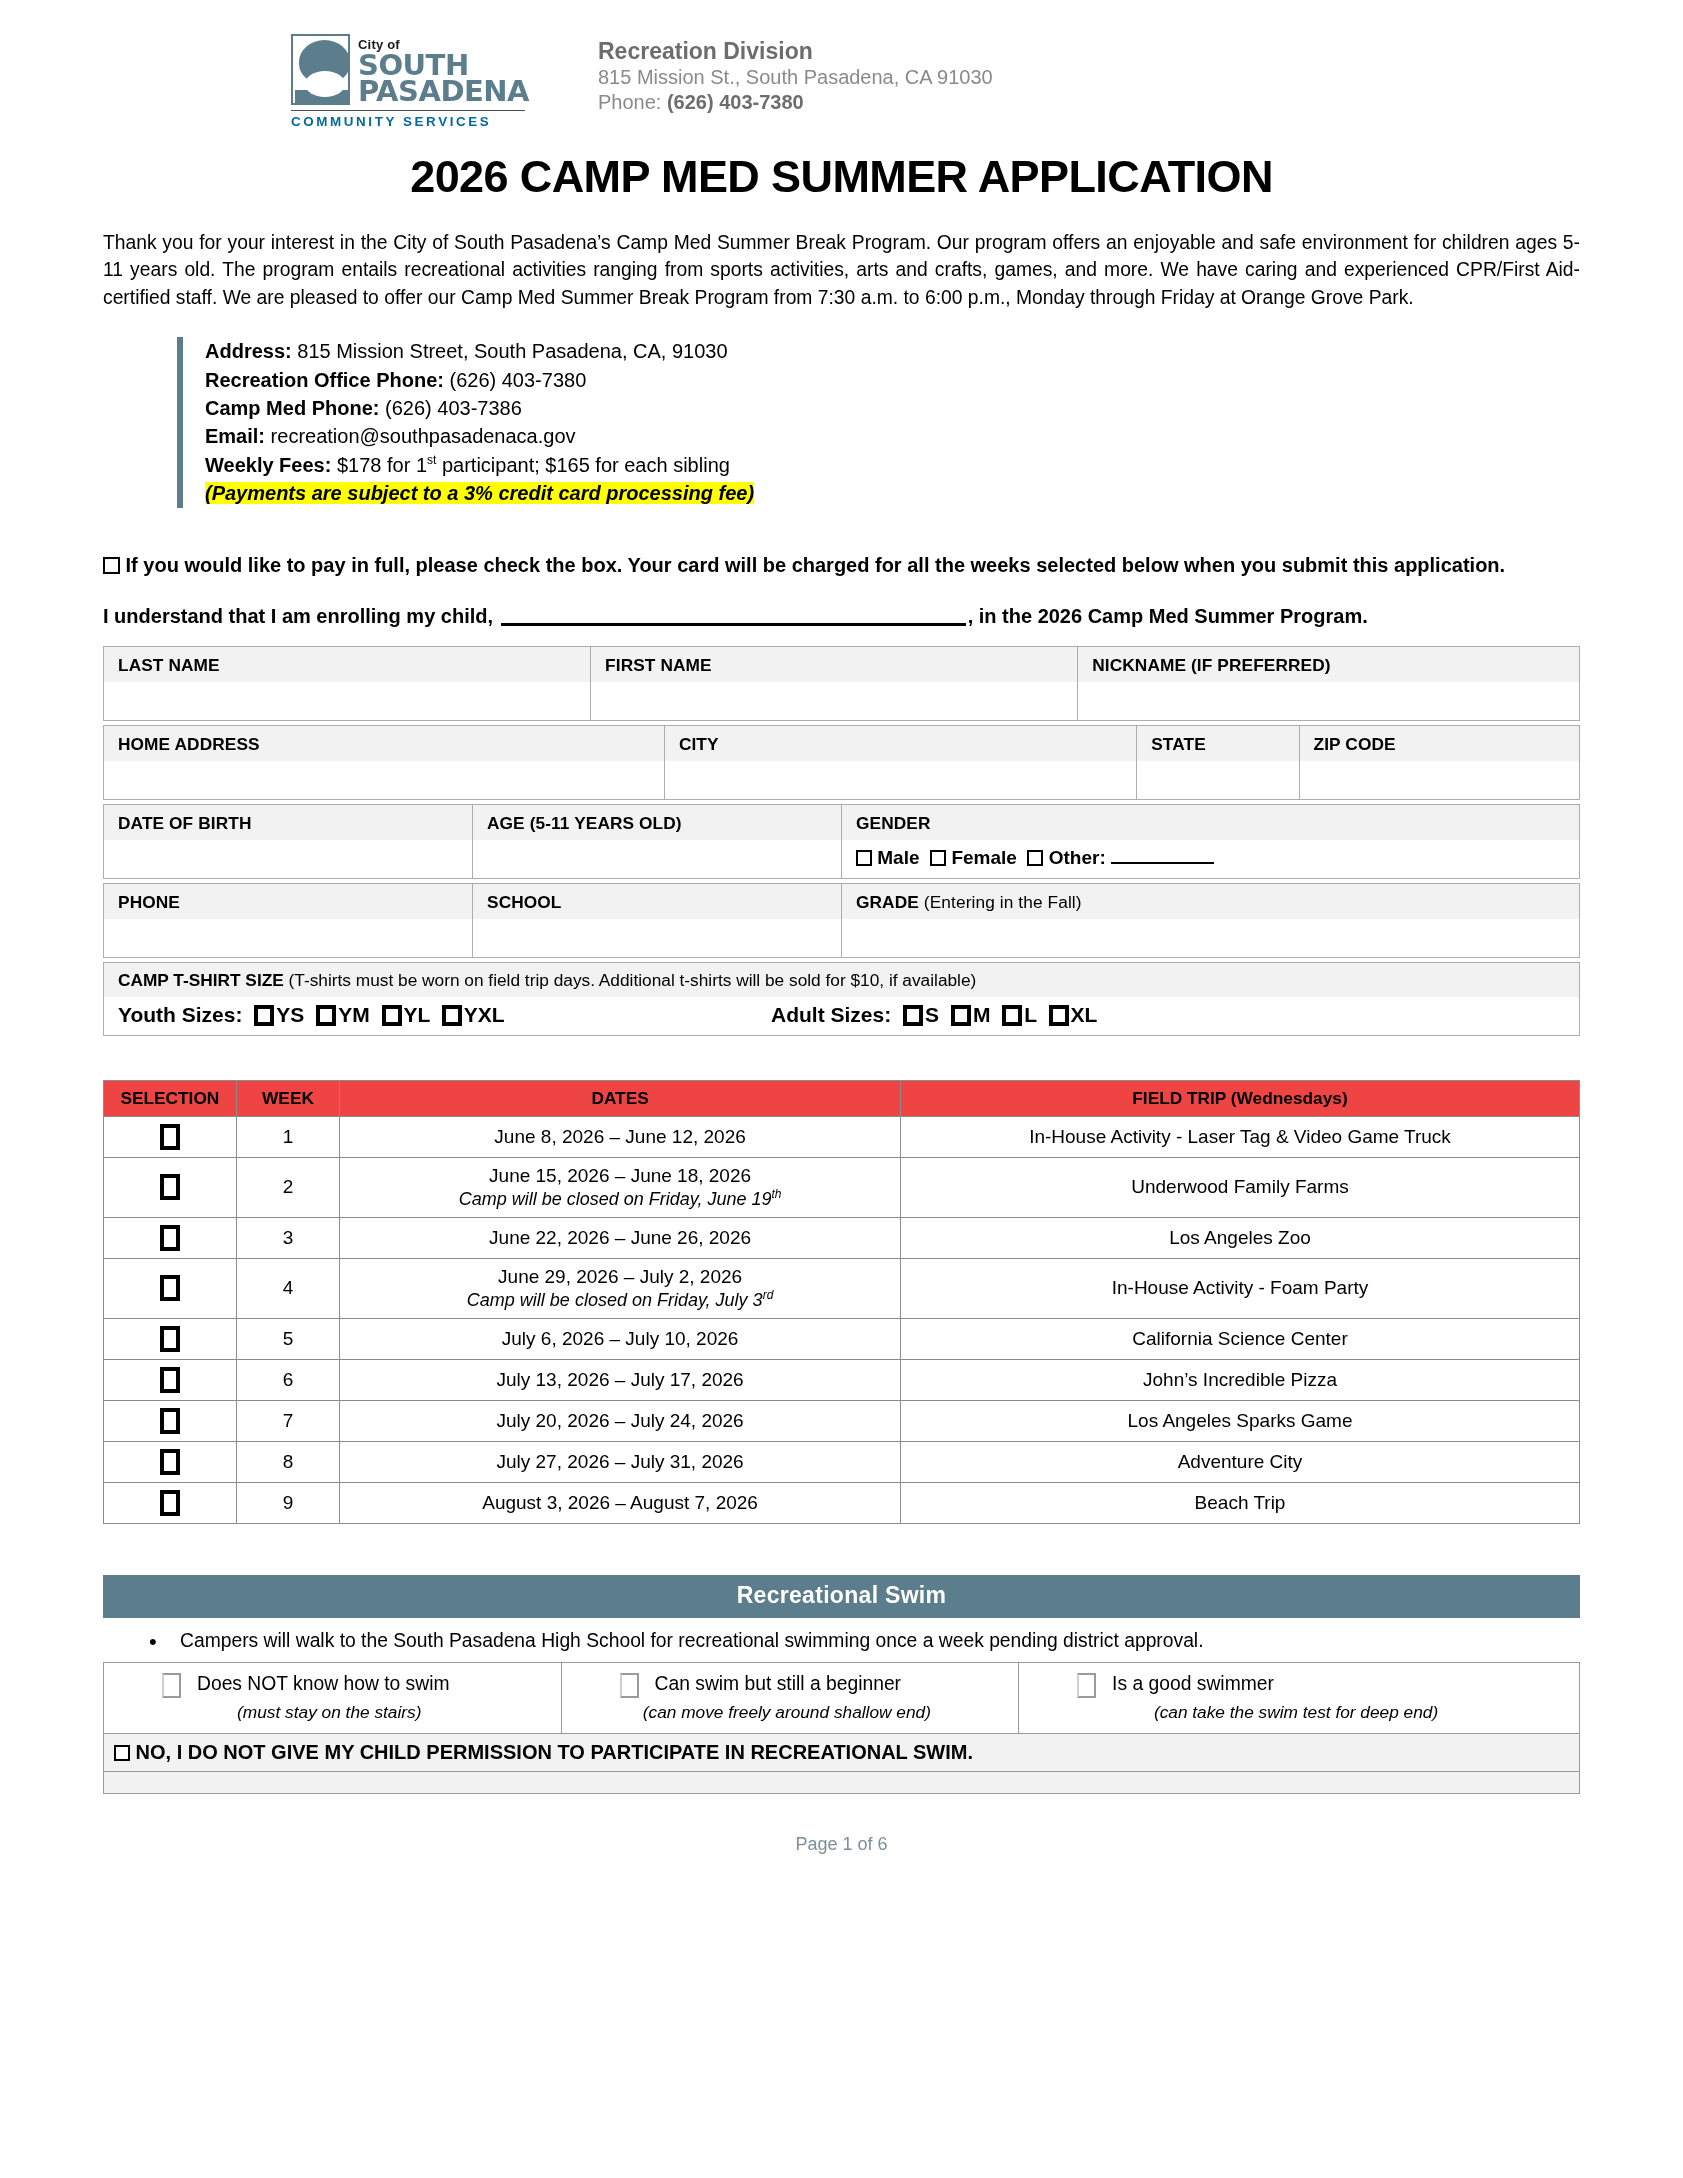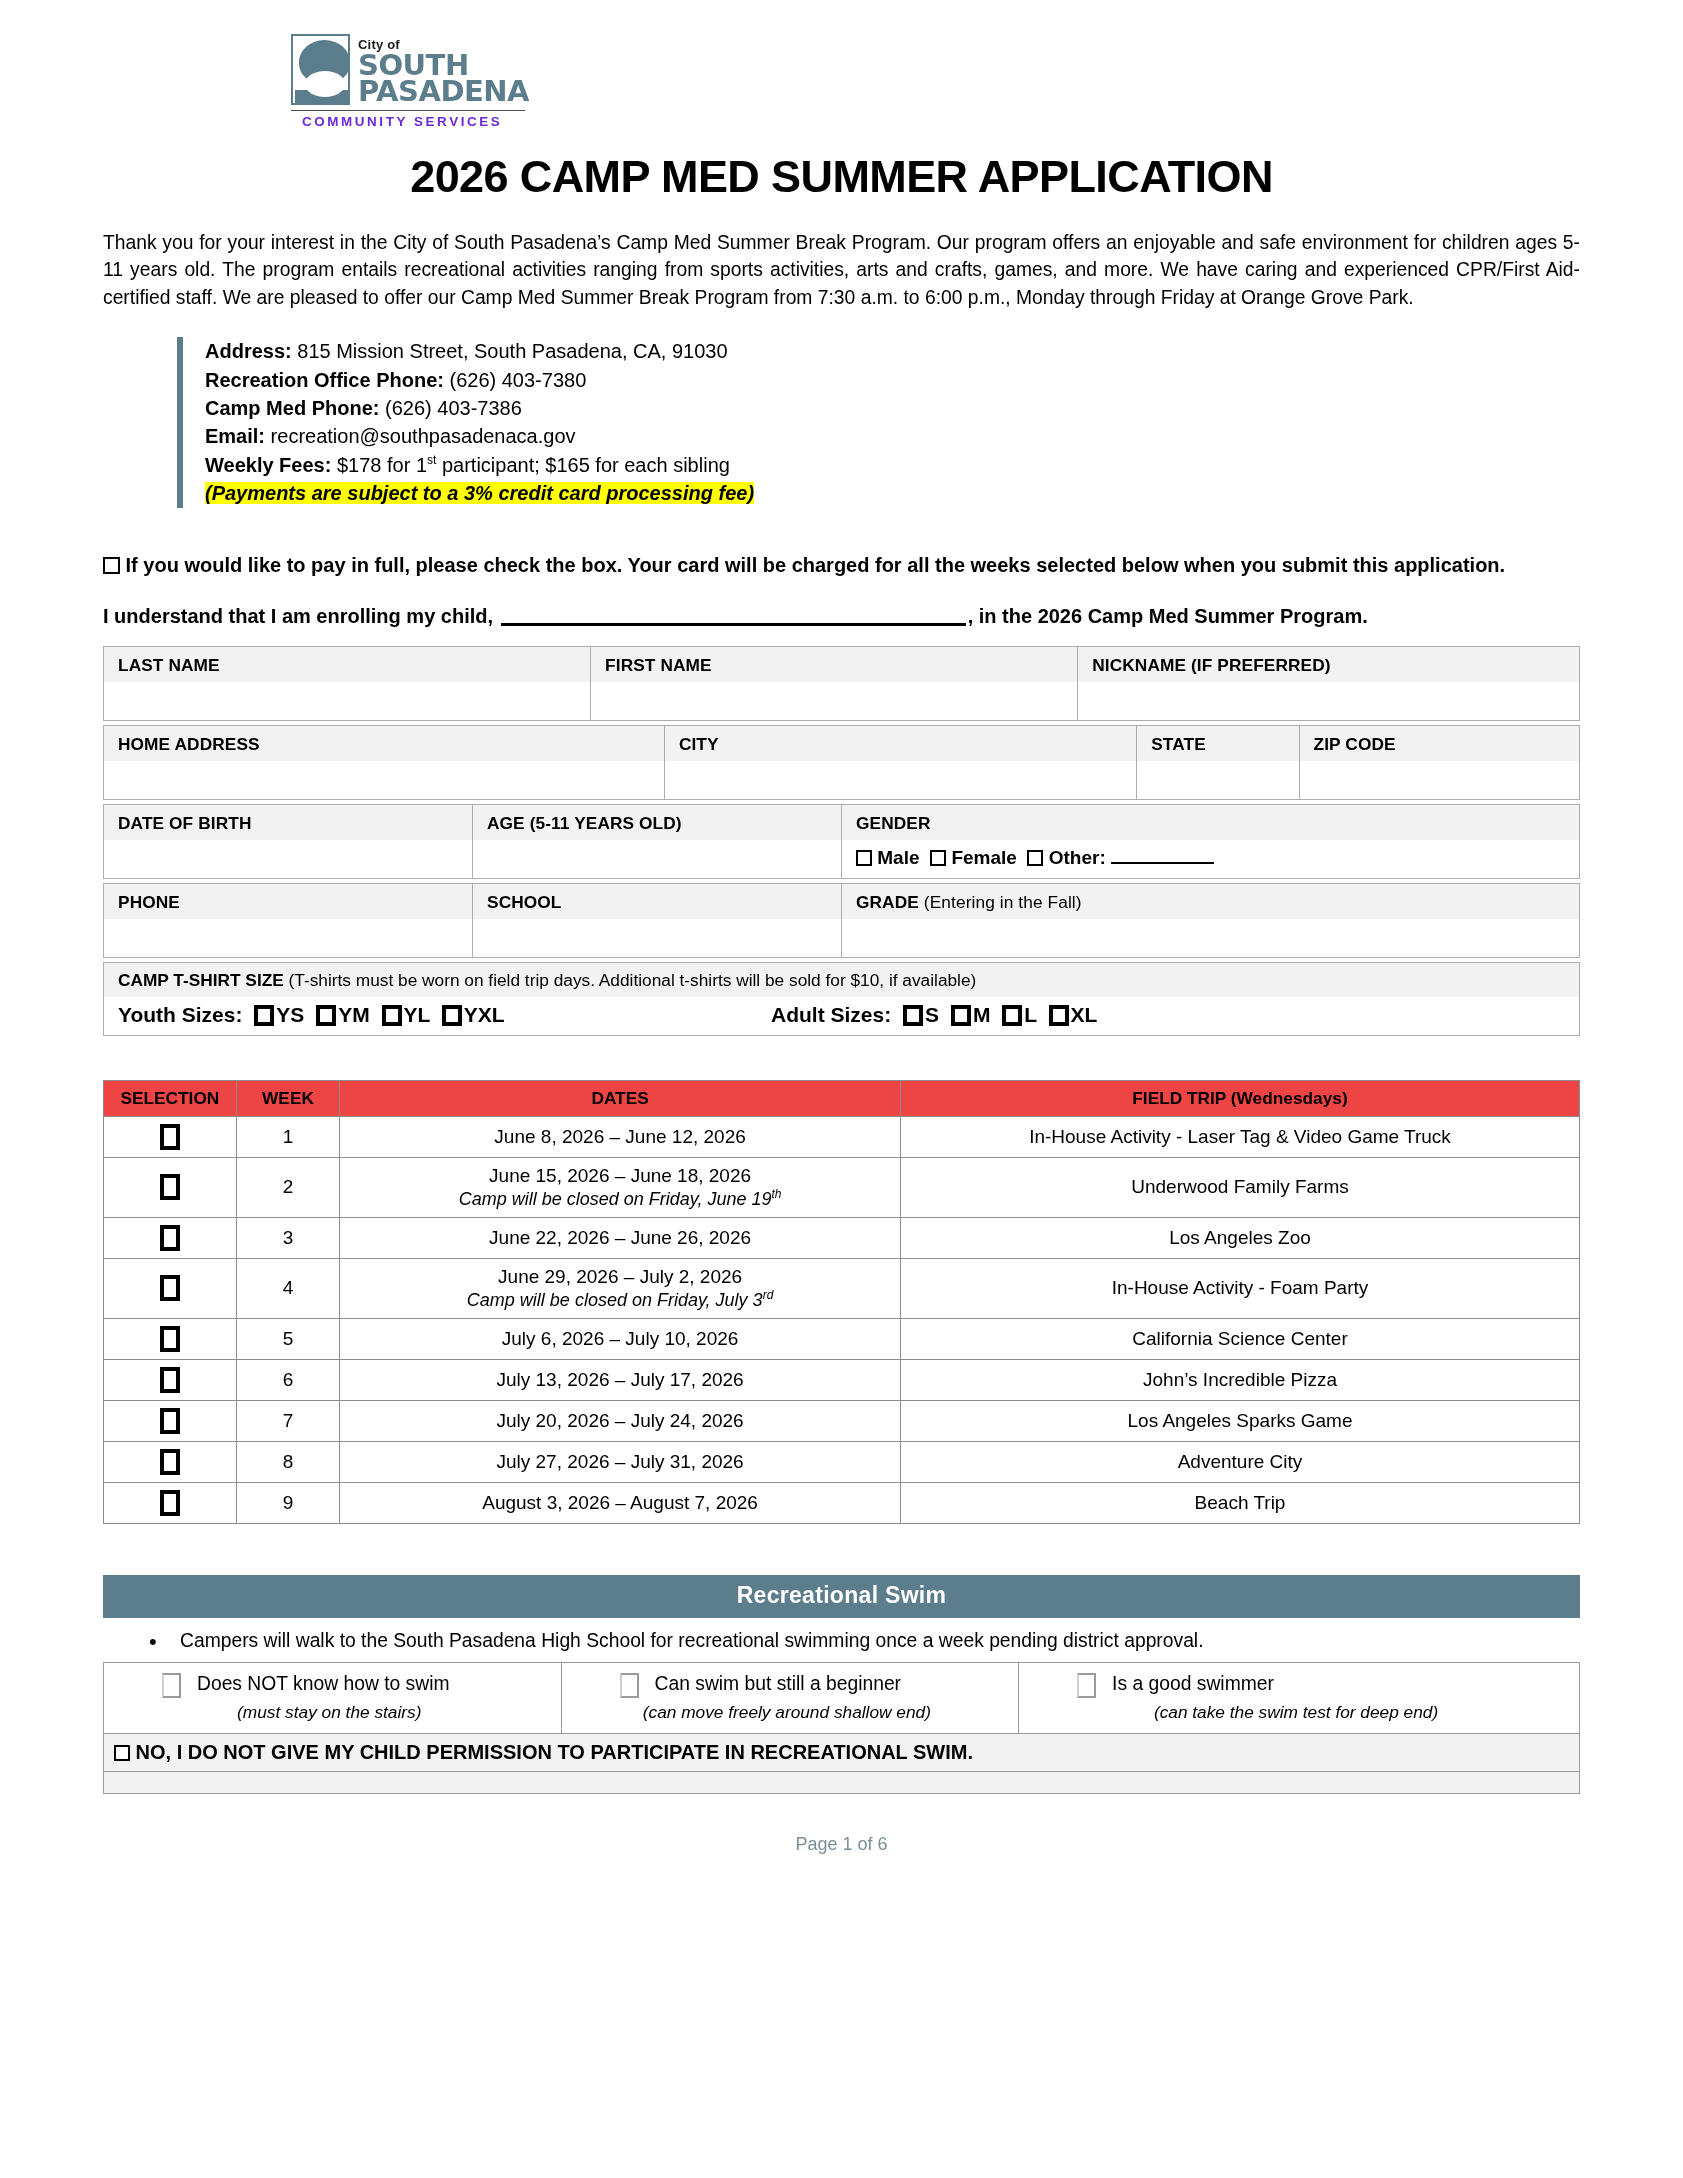--- a/index.html
+++ b/index.html
@@ -27,21 +27,21 @@
   .tree-base { position:absolute; left: 2px; bottom: 0; width: 59px; height: 13px; background:#5b7d8c; }
   .tree-arc { position:absolute; left: 12px; bottom: 6px; width: 40px; height: 26px; border-radius: 50%; background:#fff; }
   .logo-words { line-height: 1; }
   .logo-cityof { font-size: 13px; font-weight: bold; color: #1a1a1a; letter-spacing: 0.2px; margin-bottom: 1px; }
   .logo-south, .logo-pasadena {
     font-family: "DejaVu Sans", sans-serif;
     font-weight: bold; color: #5b7d8c; font-size: 29px; letter-spacing: -0.5px;
     line-height: .92;
   }
   .logo-rule { border-top: 1.5px solid #4d4d4d; margin: 5px 0 3px 0; width: 234px; }
-  .logo-cs { font-size: 13.4px; letter-spacing: 2.6px; color:#6d28d9; font-weight: 600; margin-left: 11px; }
+  .logo-cs { font-size: 13.4px; letter-spacing: 2.6px; color:#0369a1; font-weight: 600; }
 
   .org { padding-top: 10px; }
   .org-title { font-size: 23px; font-weight: bold; color: #6d6d6d; line-height: 1.18; }
   .org-line { font-size: 20px; color: #8a8a8a; line-height: 1.25; }
   .org-line b { color: #6d6d6d; }
 
   
   .doc-title {
     text-align: center; font-size: 45px; font-weight: bold; letter-spacing: -0.6px;
     margin: 22px 0 26px 0;
@@ -142,20 +142,28 @@
         <div class="logo-words">
           <div class="logo-cityof">City of</div>
           <div class="logo-south">SOUTH</div>
           <div class="logo-pasadena">PASADENA</div>
         </div>
       </div>
       <div class="logo-rule"></div>
       <div class="logo-cs">COMMUNITY SERVICES</div>
     </div>
 
+    <div class="org">
+      <div class="org-title">Recreation Division</div>
+      <div class="org-line">815 Mission St., South Pasadena, CA 91030</div>
+      <div class="org-line">
+        <span>Phone:</span>
+        <b>(626) 403-7380</b>
+      </div>
+    </div>
   </div>
 
   <div class="doc-title">2026 CAMP MED SUMMER APPLICATION</div>
 
   <div class="intro">Thank you for your interest in the City of South Pasadena’s Camp Med Summer Break Program. Our program offers an enjoyable and safe environment for children ages 5-11 years old. The program entails recreational activities ranging from sports activities, arts and crafts, games, and more. We have caring and experienced CPR/First Aid-certified staff. We are pleased to offer our Camp Med Summer Break Program from 7:30 a.m. to 6:00 p.m., Monday through Friday at Orange Grove Park.</div>
 
   <div class="contact-wrap">
     <div class="contact-bar"></div>
     <div class="contact">
       <div>

